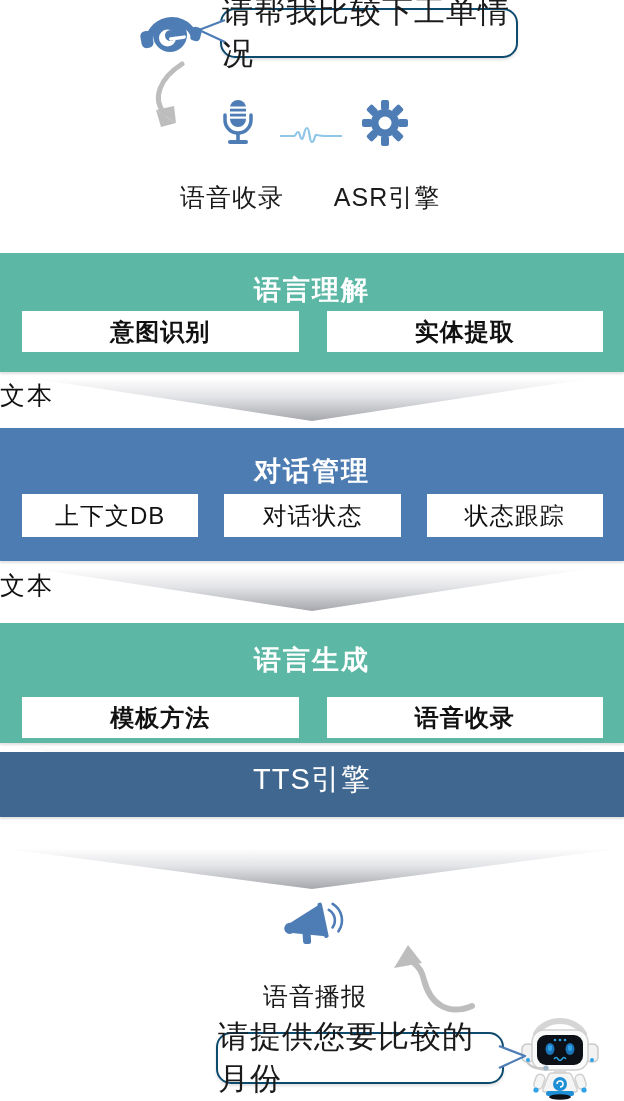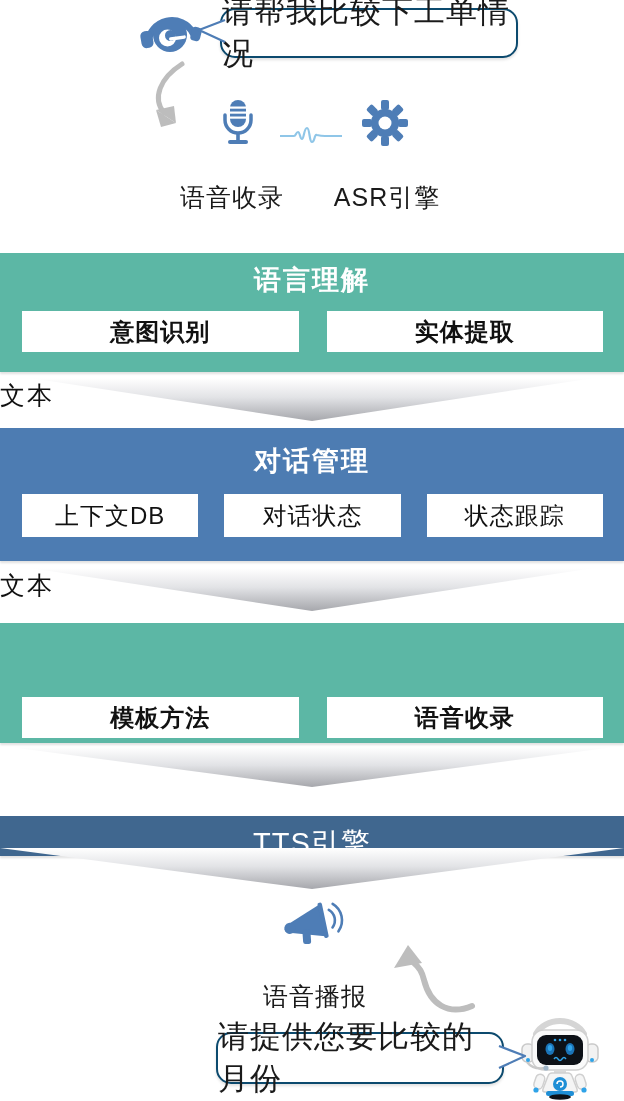--- a/index.html
+++ b/index.html
@@ -15,21 +15,21 @@
     font-size:31px;letter-spacing:1px;color:#1a1a1a;
     box-shadow:0 2px 3px rgba(0,0,0,0.12);
   }
   .bubble .tail{position:absolute;z-index:3;}
   
   .block{position:absolute;left:0;width:624px;box-shadow:0 2px 2px rgba(0,0,0,0.12);}
   .block.teal{background:#5CB7A5;}
   .block.blue{background:#4D7CB2;}
   .block.dark{background:#40678F;}
   .block h2{
-    margin:2px;padding-top:7px;text-align:center;color:#fff;
+    margin:12px;padding-top:7px;text-align:center;color:#fff;
     font-size:27px;font-weight:bold;letter-spacing:2px;
   }
   .block.blue h2{padding-top:13px;}
   .boxrow{position:absolute;left:22px;right:21px;display:flex;}
   .boxrow.two{gap:28px;font-weight:bold;}
   .boxrow.three{gap:26px;}
   .wbox{
     flex:1;background:#fff;color:#111;display:flex;align-items:center;justify-content:center;
     font-size:24px;letter-spacing:1px;
   }
@@ -143,33 +143,34 @@
   </section>
 
   <div class="chev" style="top:565px">
     <svg width="624" height="48" viewBox="0 0 624 48">
       <polygon points="30,3 594,3 312,46" fill="url(#chevG)"></polygon>
     </svg>
     <div class="chev-label">文本</div>
   </div>
 
   <section class="block teal" style="top:623px;height:120px">
+    <h2>语言生成</h2>
     <div class="boxrow two" style="top:74px;height:41px">
       <div class="wbox">模板方法</div>
       <div class="wbox">语音收录</div>
     </div>
   </section>
 
   <div class="chev" style="top:745px">
     <svg width="624" height="44" viewBox="0 0 624 44">
       <polygon points="10,2 614,2 312,42" fill="url(#chevG)"></polygon>
     </svg>
   </div>
 
-  <section class="block dark" style="top:816px;height:40px">
+  <section class="block dark" style="top:752px;height:65px">
     <div class="tts-label">TTS引擎</div>
   </section>
 
   <div class="chev" style="top:846px">
     <svg width="624" height="45" viewBox="0 0 624 45">
       <polygon points="0,2 624,2 312,43" fill="url(#chevG)"></polygon>
     </svg>
   </div>
 
   <svg class="abs" style="left:280px;top:896px" width="70" height="52" viewBox="0 0 70 52">

